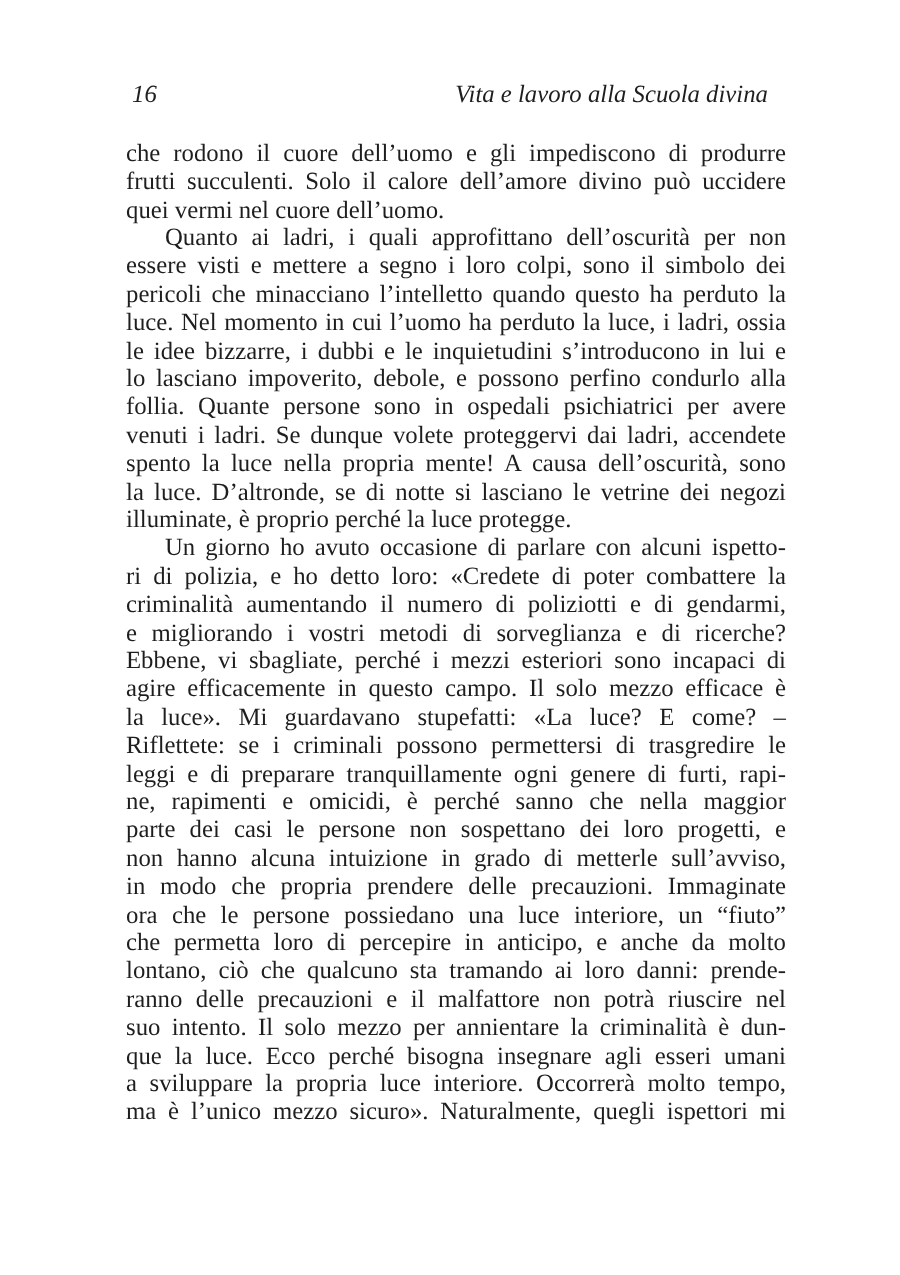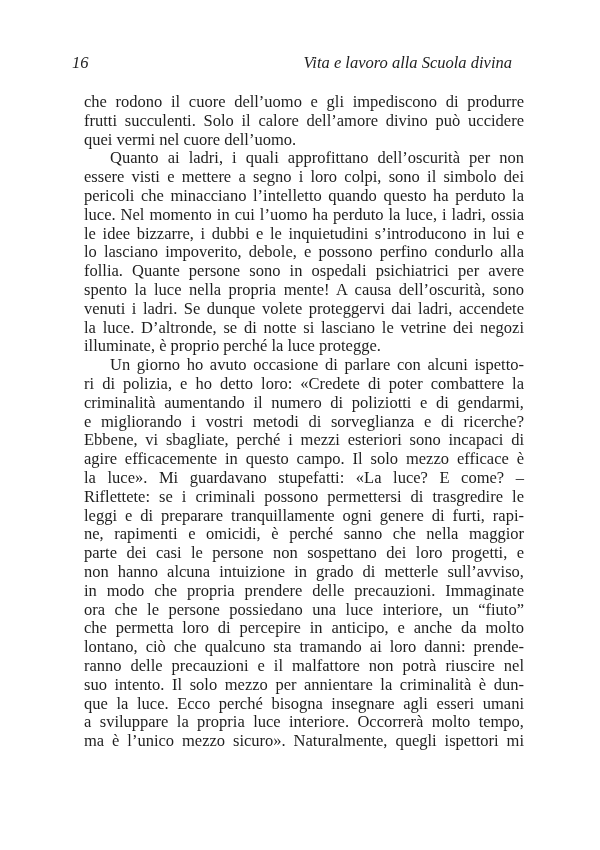--- a/index.html
+++ b/index.html
@@ -23,20 +23,21 @@
     width: 440px;
     display: flex;
     justify-content: space-between;
     align-items: baseline;
     font-size: 16.5px;
     line-height: 18.8px;
     font-style: italic;
   }
   .page-number {
     font-style: italic;
+    margin-left: 16px;
   }
   .running-title {
     text-align: center;
   }
   .page-body {
     position: absolute;
     top: 93px;
     left: 84px;
     width: 440px;
     font-size: 16.5px;
@@ -73,22 +74,22 @@
         <div class="line last-flush">quei vermi nel cuore dell’uomo.</div>
       </div>
       <div class="paragraph">
         <div class="line indent">Quanto ai ladri, i quali approfittano dell’oscurità per non</div>
         <div class="line">essere visti e mettere a segno i loro colpi, sono il simbolo dei</div>
         <div class="line">pericoli che minacciano l’intelletto quando questo ha perduto la</div>
         <div class="line">luce. Nel momento in cui l’uomo ha perduto la luce, i ladri, ossia</div>
         <div class="line">le idee bizzarre, i dubbi e le inquietudini s’introducono in lui e</div>
         <div class="line">lo lasciano impoverito, debole, e possono perfino condurlo alla</div>
         <div class="line">follia. Quante persone sono in ospedali psichiatrici per avere</div>
+        <div class="line">venuti i ladri. Se dunque volete proteggervi dai ladri, accendete</div>
         <div class="line">spento la luce nella propria mente! A causa dell’oscurità, sono</div>
-        <div class="line">venuti i ladri. Se dunque volete proteggervi dai ladri, accendete</div>
         <div class="line">la luce. D’altronde, se di notte si lasciano le vetrine dei negozi</div>
         <div class="line last-flush">illuminate, è proprio perché la luce protegge.</div>
       </div>
       <div class="paragraph">
         <div class="line indent">Un giorno ho avuto occasione di parlare con alcuni ispetto-</div>
         <div class="line">ri di polizia, e ho detto loro: «Credete di poter combattere la</div>
         <div class="line">criminalità aumentando il numero di poliziotti e di gendarmi,</div>
         <div class="line">e migliorando i vostri metodi di sorveglianza e di ricerche?</div>
         <div class="line">Ebbene, vi sbagliate, perché i mezzi esteriori sono incapaci di</div>
         <div class="line">agire efficacemente in questo campo. Il solo mezzo efficace è</div>

